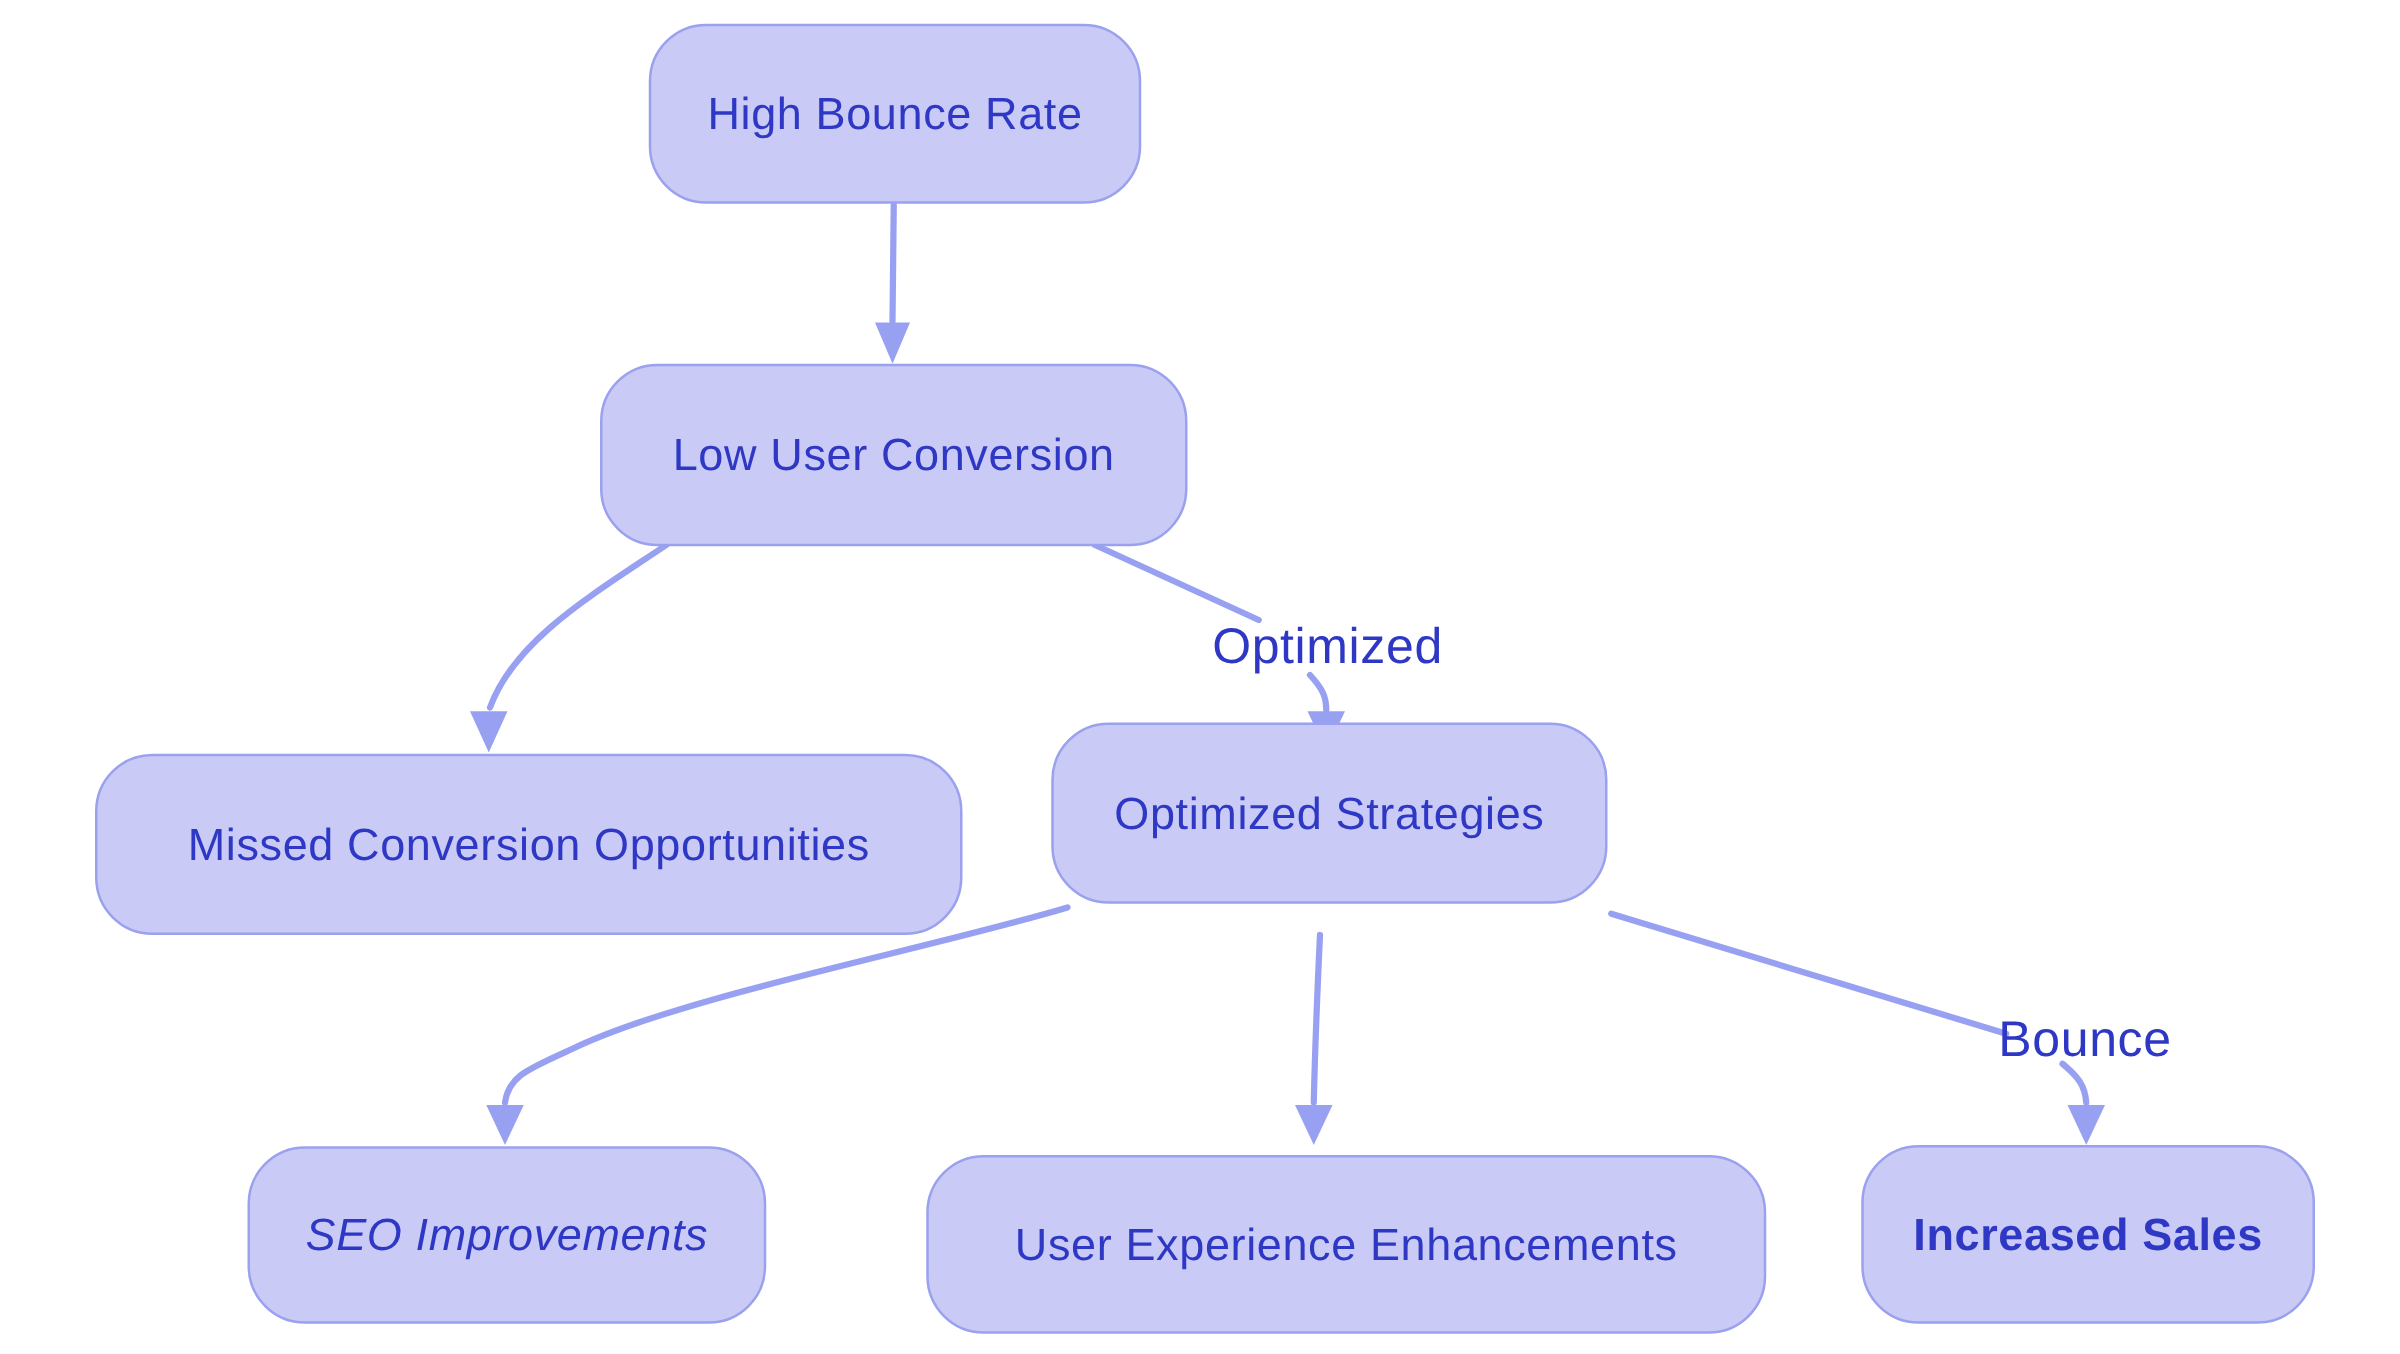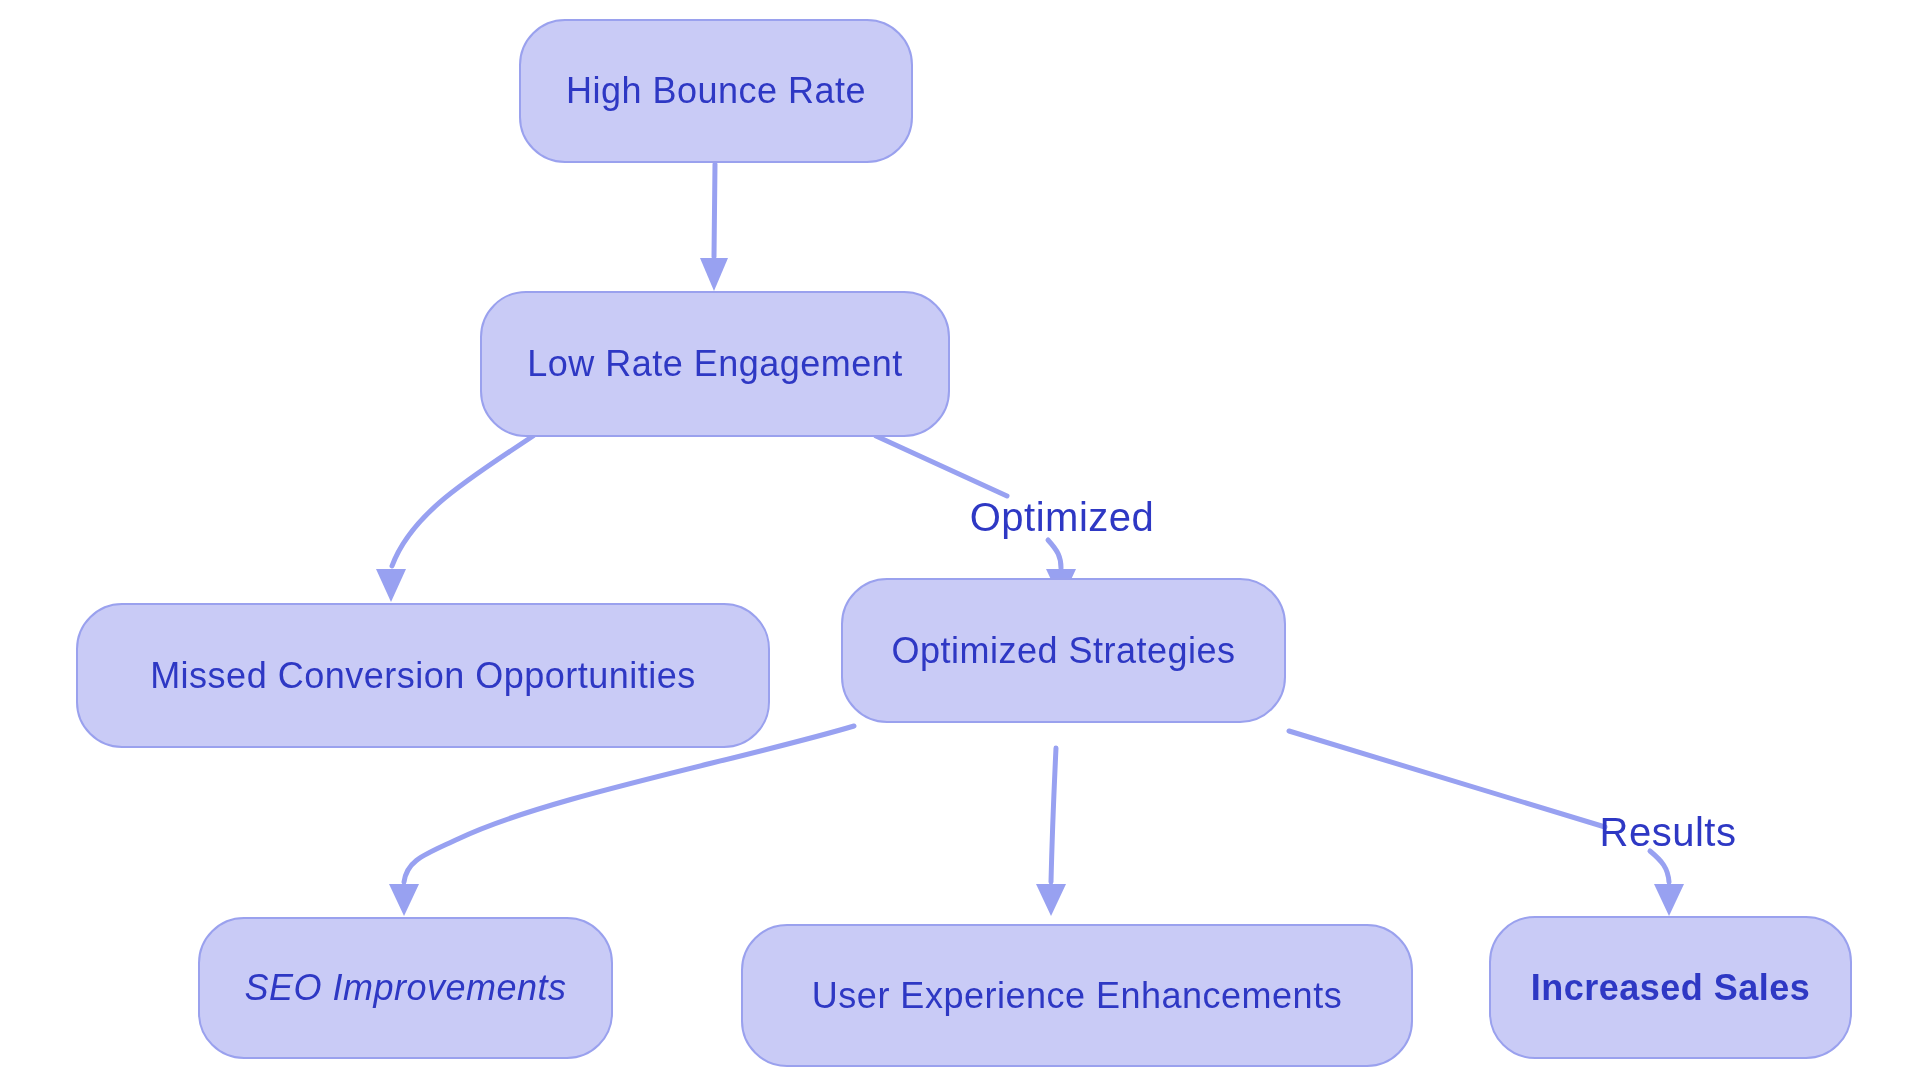--- a/index.html
+++ b/index.html
@@ -94,29 +94,29 @@
 
     <g>
       <path class="edge-path" d="M 1289 731 L 1605 827"></path>
       <path class="edge-path" d="M 1650 851 C 1662 861 1668 868 1669 882"></path>
       <polygon class="arrow-head" points="1654,884 1684,884 1669,916"></polygon>
     </g>
   </svg>
 
   <div class="node" style="left:519px; top:19px; width:394px; height:144px;">High Bounce Rate</div>
 
-  <div class="node" style="left:480px; top:291px; width:470px; height:146px;">Low Rate Engagement</div>
+  <div class="node" style="left:480px; top:291px; width:470px; height:146px;">Low User Conversion</div>
 
   <div class="node" style="left:76px; top:603px; width:694px; height:145px;">Missed Conversion Opportunities</div>
 
   <div class="node" style="left:841px; top:578px; width:445px; height:145px;">Optimized Strategies</div>
 
   <div class="node" style="left:198px; top:917px; width:415px; height:142px;font-style:italic;">SEO Improvements</div>
 
   <div class="node" style="left:741px; top:924px; width:672px; height:143px;">User Experience Enhancements</div>
 
   <div class="node" style="left:1489px; top:916px; width:363px; height:143px;font-weight:bold;">Increased Sales</div>
 
   <div class="edge-label" style="left:962px; top:494px; width:200px; height:46px;">Optimized</div>
 
-  <div class="edge-label" style="left:1568px; top:810px; width:200px; height:44px;">Results</div>
+  <div class="edge-label" style="left:1568px; top:810px; width:200px; height:44px;">Bounce</div>
 
 </div>
 
 </body></html>

